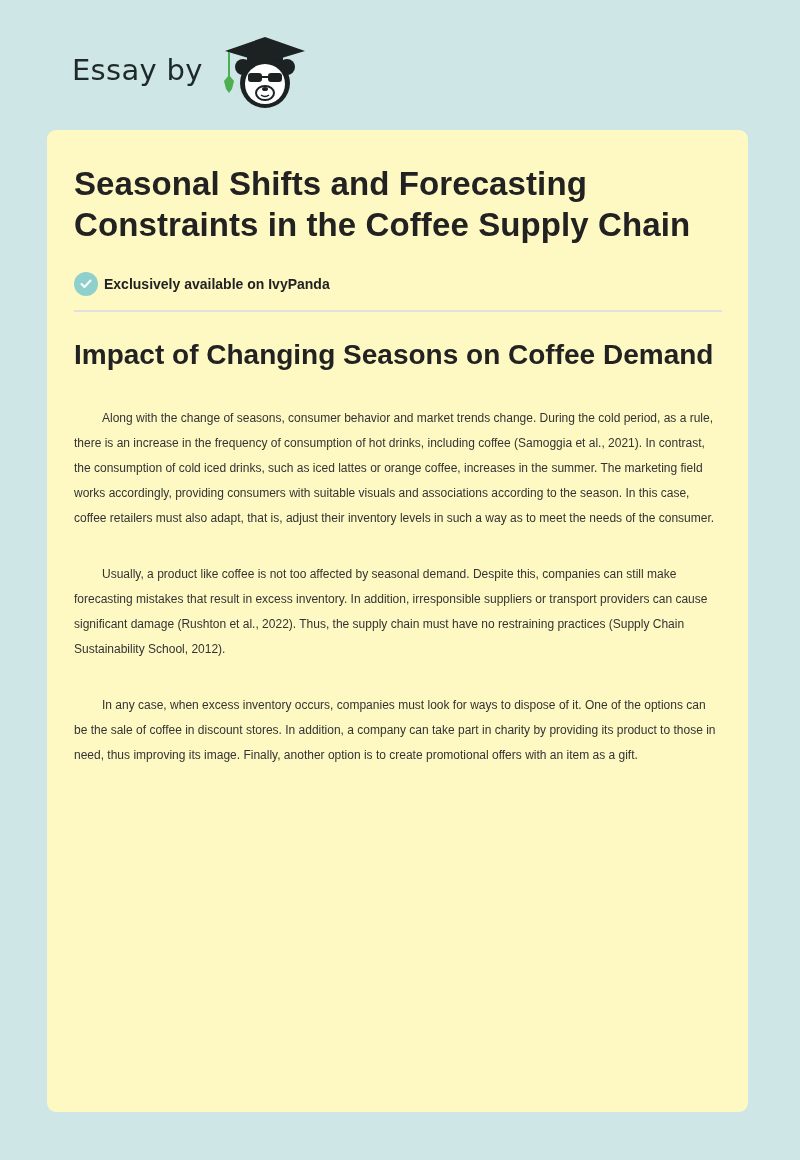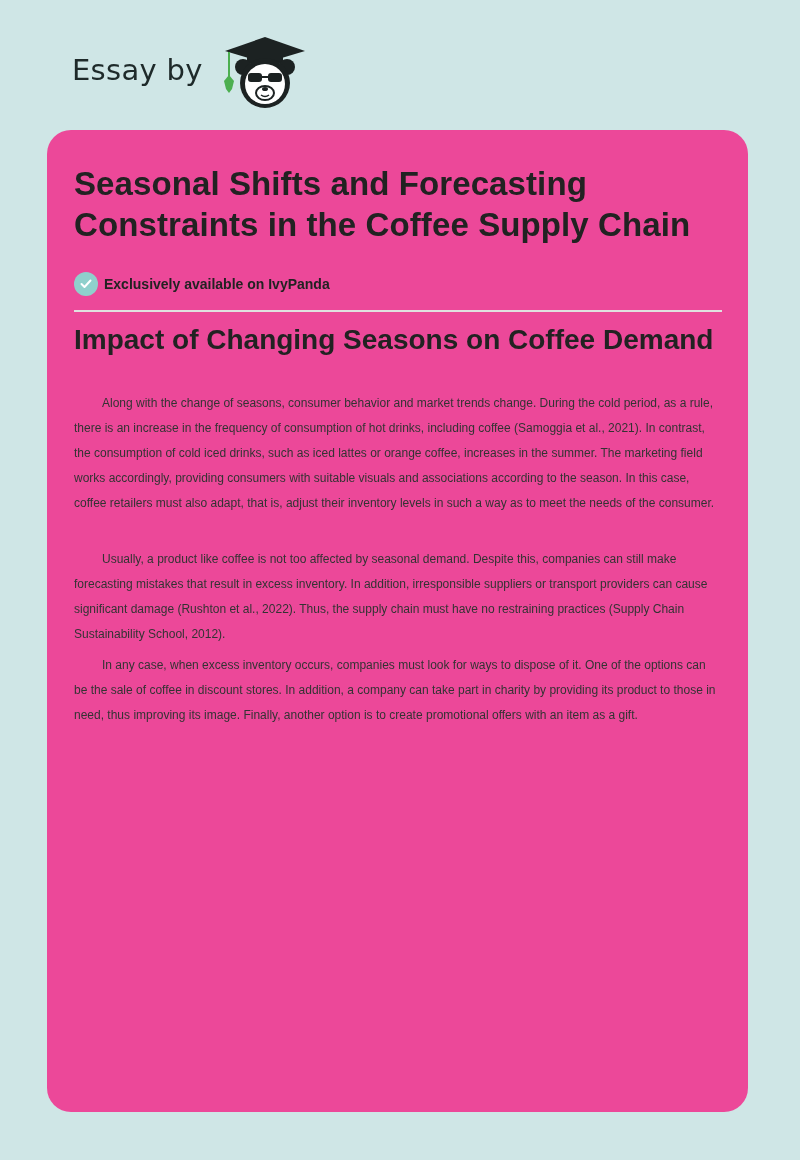--- a/index.html
+++ b/index.html
@@ -23,49 +23,49 @@
     .logo-icon { width: 88px; height: 78px; margin-right: 6px; }
     .brand {
       font-family: "DejaVu Serif", serif;
       font-weight: bold; font-size: 27px; color: #1c2222;
       position: relative; margin-top: 4px;
     }
     .brand sup { font-size: 13px; font-family: "DejaVu Sans", sans-serif; position: relative; top: -4px; }
     .card {
       position: absolute; left: 47px; top: 130px;
       width: 701px; height: 982px;
-      background: #ec4899; border-radius: 24px;
+      background: #fef9c3; border-radius: 9px;
     }
     .card-inner { padding: 33px 26px 0 27px; }
     h1 {
       margin: 0; font-size: 33px; line-height: 41px; font-weight: bold;
       color: #222; letter-spacing: 0.1px;
     }
     .badge {
       display: flex; align-items: center; margin-top: 27px;
     }
     .badge-check {
       width: 24px; height: 24px; border-radius: 50%;
       background: #8fd0cc; display: flex; align-items: center; justify-content: center;
       margin-right: 6px;
     }
     .badge-text { font-size: 14px; font-weight: bold; color: #222; }
     .divider { height: 2px; background: #e0e0e0; margin-top: 14px; }
     h2 {
       margin: 0; font-size: 28px; line-height: 40px; font-weight: bold; color: #222;
     }
-    .sec1-h { margin-top: 8px; }
+    .sec1-h { margin-top: 23px; }
     .sec2-h { margin-top: 16px; }
     p {
       margin: 0; font-size: 12px; line-height: 25px; color: #333;
       text-indent: 28px;
     }
     .p1 { margin-top: 31px; }
     .p2 { margin-top: 31px; }
-    .p3 { margin-top: 6px; }
+    .p3 { margin-top: 31px; }
   </style>
 </head>
 <body>
 
 <div class="header">
   <span class="essay-by">Essay by</span>
   <svg class="logo-icon" viewBox="0 0 88 78">
 
     <polygon points="44,4 84,18 44,30 4,18" fill="#1c2222"></polygon>
     <rect x="26" y="20" width="36" height="10" fill="#1c2222"></rect>

